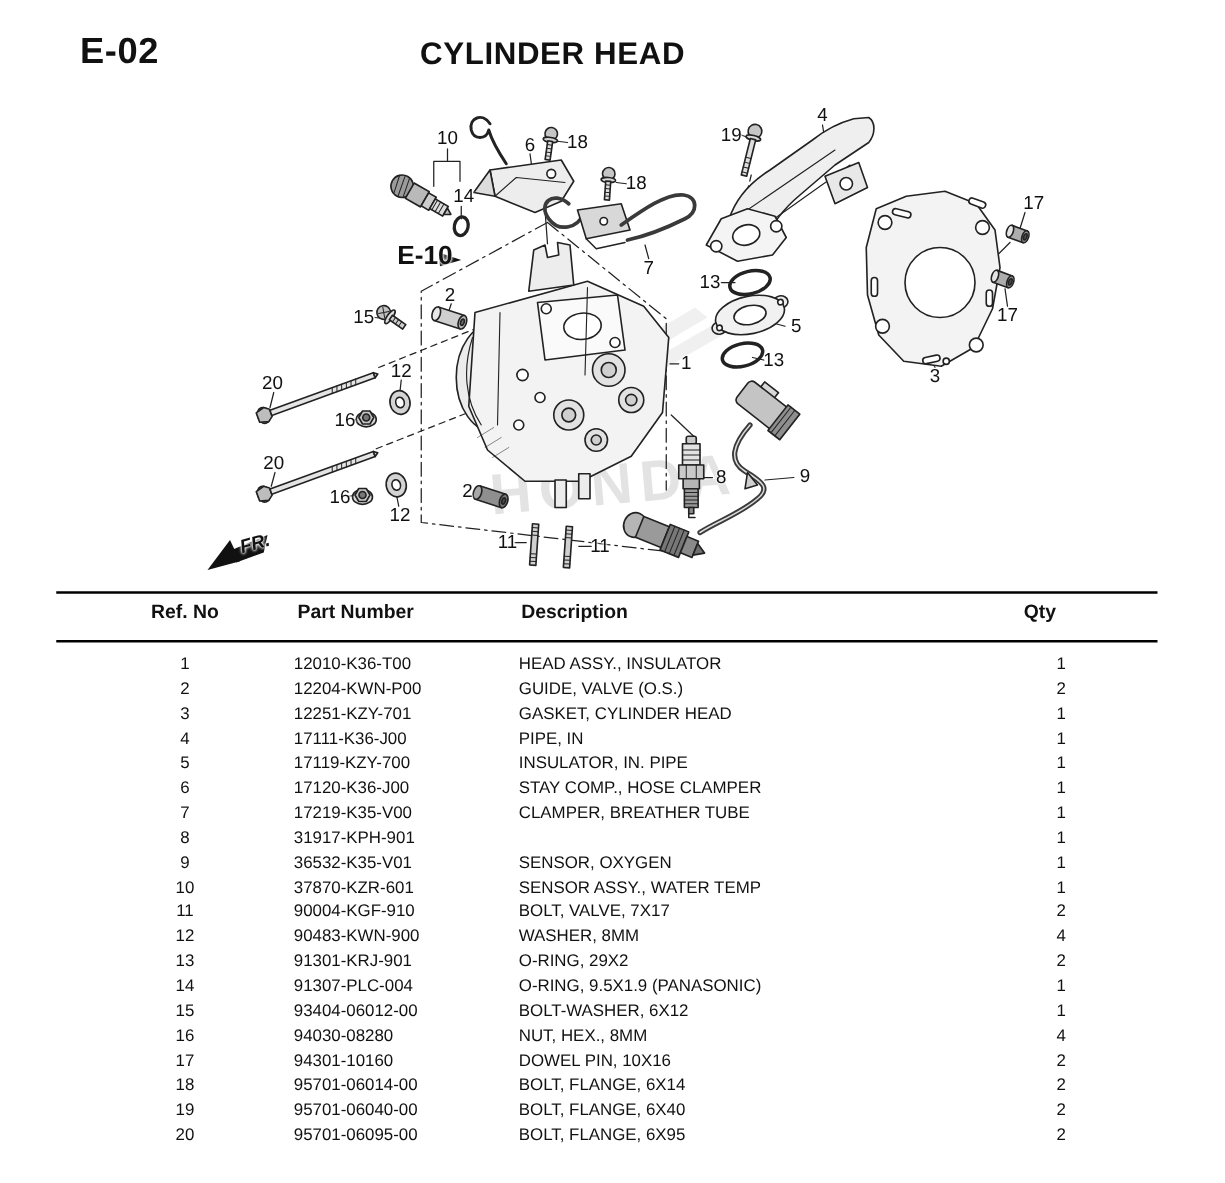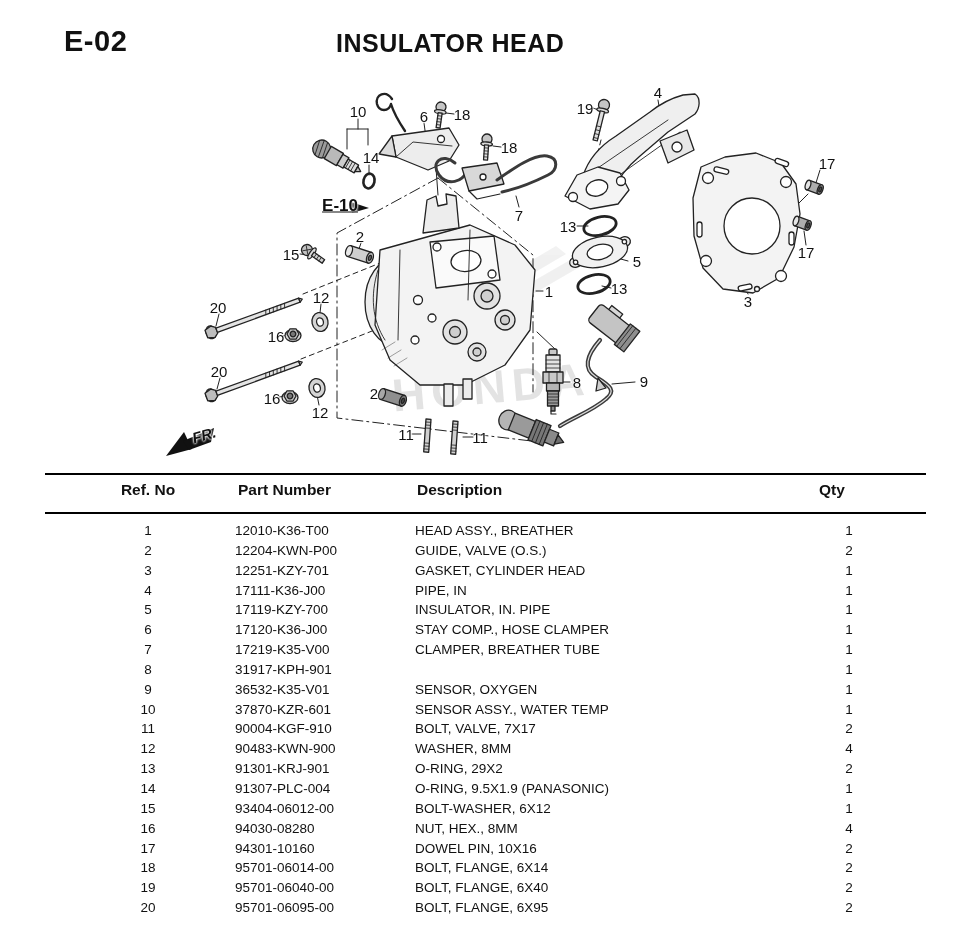--- a/index.html
+++ b/index.html
@@ -20,21 +20,21 @@
   
   .diagram {
     position:absolute; left:0; top:62px; width:980px; height:410px;
   }
   .diagram svg { position:absolute; left:0; top:0; }
   .callout {
     position:absolute; transform:translate(-50%,-50%);
     font-size:15px; color:#111; white-space:nowrap; line-height:1;
     text-shadow:0 0 2px #fff, 0 0 2px #fff, 0 0 3px #fff;
   }
-  .callout.section { font-weight:bold; font-size:17px;text-decoration:underline; }
+  .callout.section { font-weight:bold; font-size:21px; }
   .callout.fr {
     font-weight:bold; font-style:italic; font-size:15px;
     transform:translate(-50%,-50%) rotate(-16deg);
   }
   
   .table-wrap { position:absolute; left:0; top:470px; width:980px; height:470px; }
   .rule { position:absolute; left:45px; width:881px; height:2px; background:#000; }
   .rule-top { top:3px; }
   .rule-mid { top:42px; }
   .thead { position:absolute; left:0; top:11px; width:100%; height:24px;
@@ -49,21 +49,21 @@
   .prow span { position:absolute; top:0; white-space:nowrap; }
   .c-ref  { left:118px; width:60px; text-align:center; }
   .c-part { left:235px; }
   .c-desc { left:415px; }
   .c-qty  { left:819px; width:60px; text-align:center; }
 </style>
 </head>
 <body>
 
 <div class="page-code">E-02</div>
-<div class="page-title">INSULATOR HEAD</div>
+<div class="page-title">CYLINDER HEAD</div>
 
 <div class="diagram">
   <svg width="980" height="410" viewBox="0 62 980 410">
 
     <g fill="#1a1a1a" opacity="0.06">
       <path d="M468,298 L556,246 L566,254 L478,306 Z"></path>
       <path d="M480,312 L570,260 L578,268 L488,320 Z"></path>
     </g>
     <text x="392" y="404" font-size="46" font-weight="bold" fill="#1a1a1a" fill-opacity="0.12" letter-spacing="6" transform="rotate(-5 480 392)" font-family="Liberation Sans, sans-serif">HONDA</text>
 
@@ -375,21 +375,21 @@
     <span class="h-ref">Ref. No</span>
     <span class="h-part">Part Number</span>
     <span class="h-desc">Description</span>
     <span class="h-qty">Qty</span>
   </div>
   <div class="rule rule-mid"></div>
   <div class="rows">
       <div class="prow">
         <span class="c-ref">1</span>
         <span class="c-part">12010-K36-T00</span>
-        <span class="c-desc">HEAD ASSY., BREATHER</span>
+        <span class="c-desc">HEAD ASSY., INSULATOR</span>
         <span class="c-qty">1</span>
       </div>
       <div class="prow">
         <span class="c-ref">2</span>
         <span class="c-part">12204-KWN-P00</span>
         <span class="c-desc">GUIDE, VALVE (O.S.)</span>
         <span class="c-qty">2</span>
       </div>
       <div class="prow">
         <span class="c-ref">3</span>

